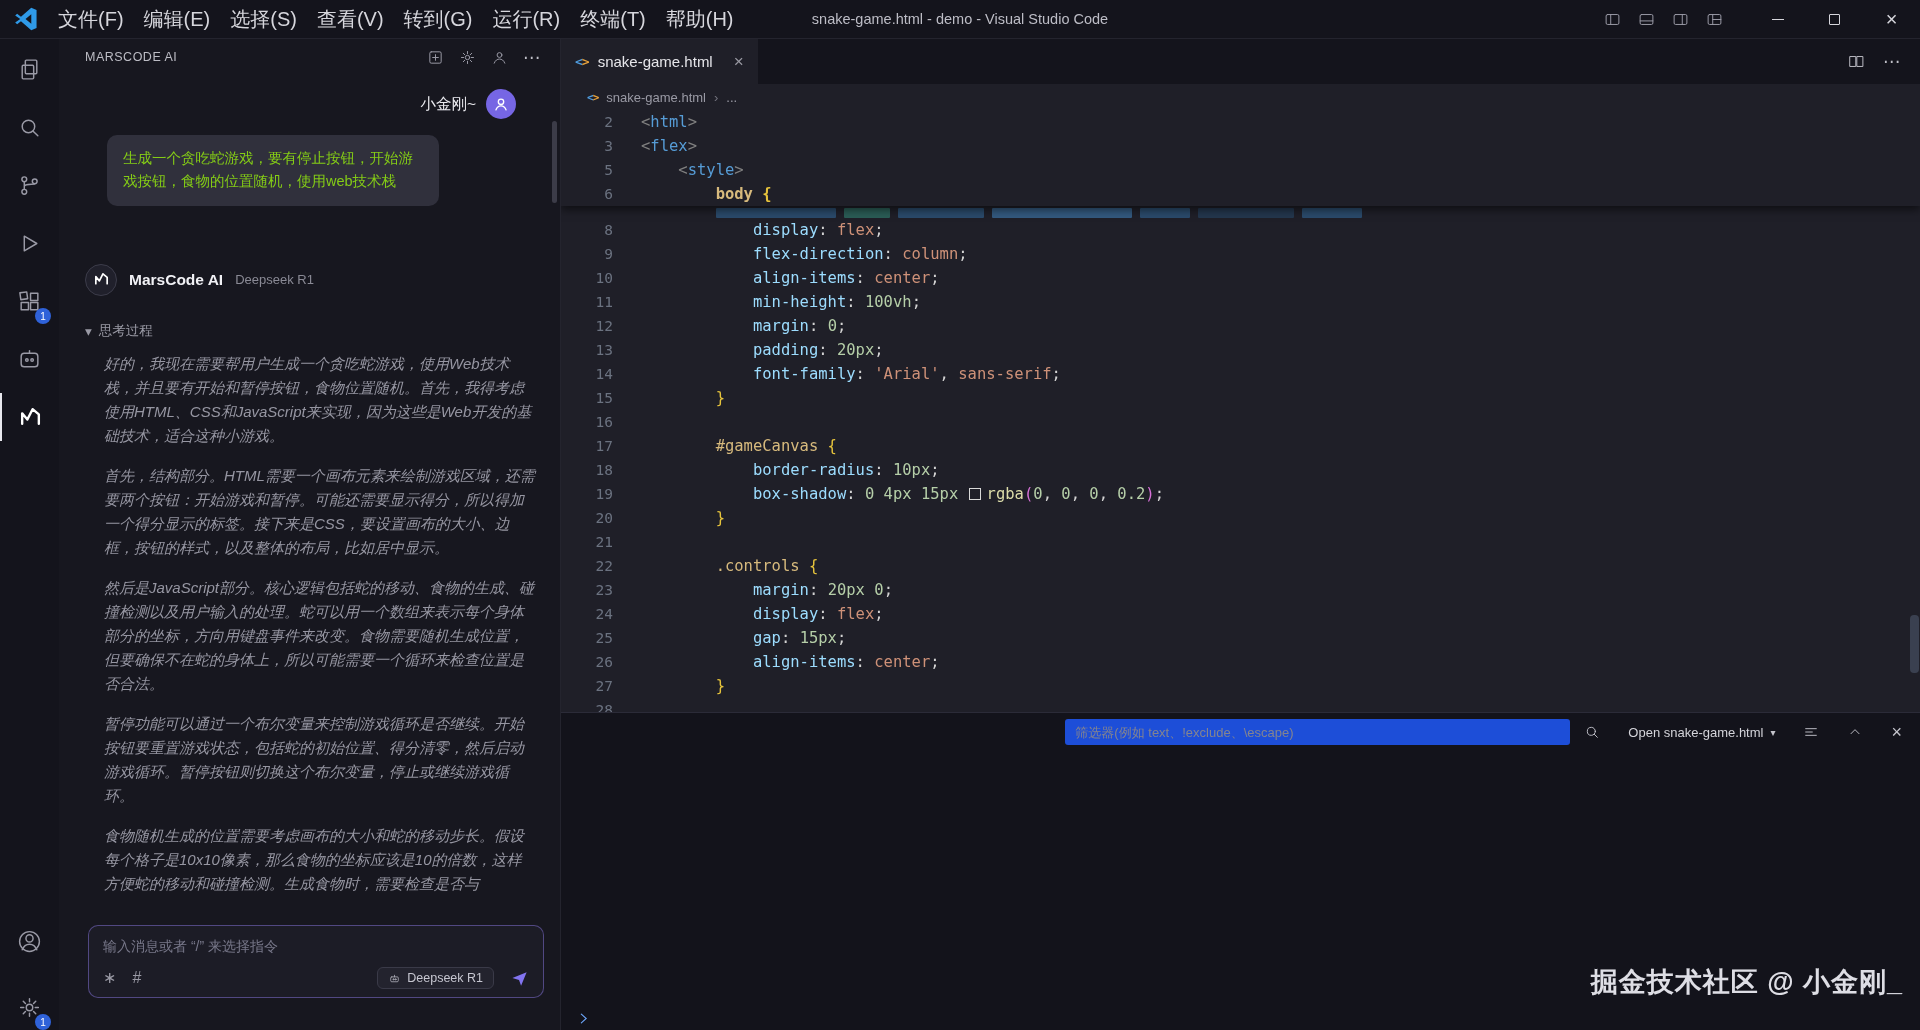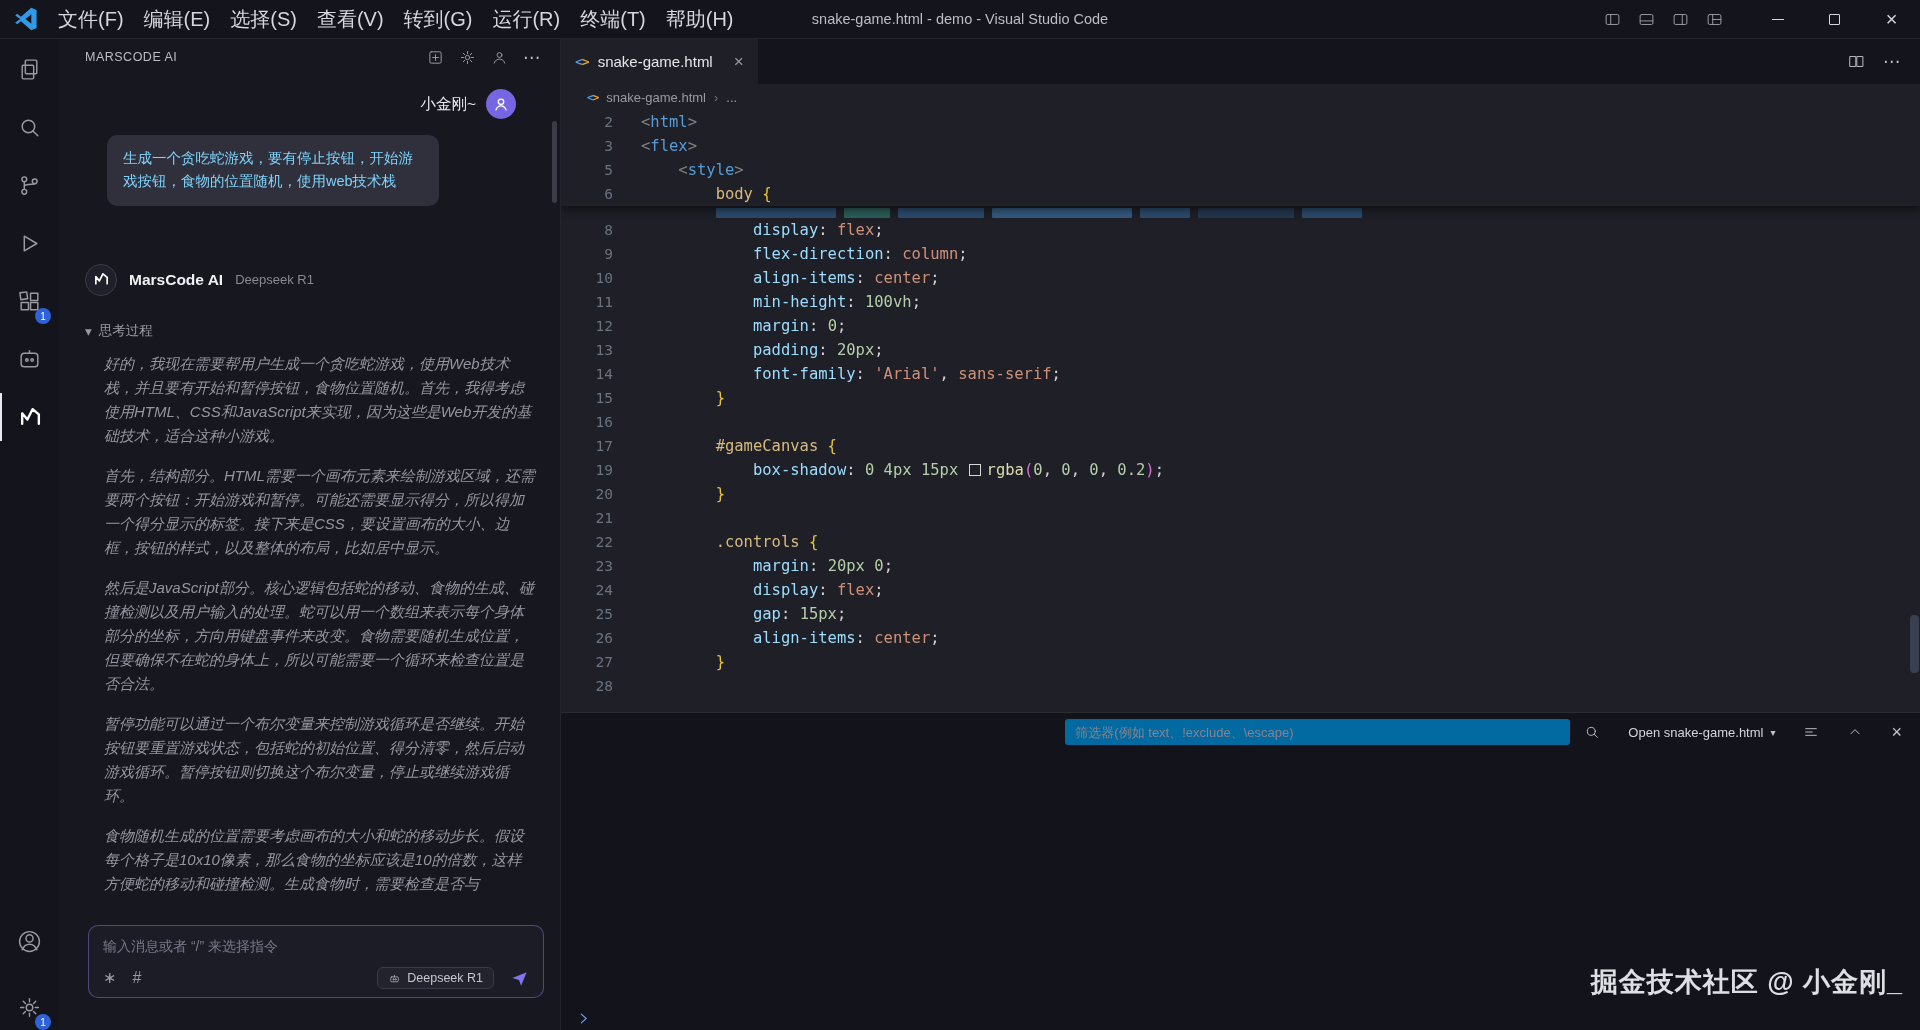--- a/index.html
+++ b/index.html
@@ -39,21 +39,21 @@
   .sb-title { font-size:12.5px; letter-spacing:.5px; color:#bcbcc4; }
   .sb-header-icons { margin-left:auto; display:flex; align-items:center; gap:15px; color:#c0c0c8; }
   .sb-header-icons svg { width:17px; height:17px; }
   .dots-glyph { font-size:17px; color:#c0c0c8; line-height:1; }
   .chat { position:absolute; top:36px; left:0; right:0; bottom:115px; padding:0 24px 0 26px; overflow:hidden; }
   .user-row { display:flex; align-items:center; justify-content:flex-end; gap:10px; margin:14px 20px 0 0; }
   .user-name { font-size:15.5px; color:#ececf1; }
   .avatar { width:30px; height:30px; border-radius:50%; background:#7666e4; display:flex; align-items:center; justify-content:center; }
   .avatar svg { width:18px; height:18px; }
   .bubble { margin-top:16px; margin-left:22px; width:fit-content; max-width:332px; background:#30303c; border-radius:10px;
-    padding:12px 16px; font-size:14.5px; line-height:1.62; color:#7dd3fc; }
+    padding:12px 16px; font-size:14.5px; line-height:1.62; color:#84cc16; }
   .assistant-row { display:flex; align-items:center; margin-top:58px; gap:12px; }
   .mc-logo { width:32px; height:32px; border-radius:50%; background:#20202b; border:1px solid #3c3c4a;
     display:flex; align-items:center; justify-content:center; }
   .mc-logo svg { width:17px; height:17px; }
   .as-name { font-size:15.5px; font-weight:bold; color:#f1f1f5; }
   .as-model { font-size:13px; color:#8a8a95; }
   .think-label { margin-top:26px; font-size:13.5px; color:#9a9aa5; display:flex; align-items:center; gap:7px; }
   .think-content { margin-top:12px; padding-left:19px; }
   .think-p { font-size:15px; font-style:italic; color:#9696a2; line-height:24px; margin-bottom:16px; max-width:436px; }
   .sb-scrollbar { position:absolute; top:82px; right:3px; width:5px; height:82px; border-radius:3px; background:#3c3c48; }
@@ -104,21 +104,21 @@
   .ed-thumb { position:absolute; top:505px; right:1px; width:9px; height:58px; background:#3a4050; border-radius:4px; }
 
   
   .panel { position:absolute; top:673px; left:0; right:0; bottom:0; background:#13131b; border-top:1px solid #2b2b38;
     display:flex; flex-direction:column; }
   .panel-header { height:38px; display:flex; align-items:center; padding:0 18px 0 34px; flex:none; }
   .panel-tabs { display:flex; height:100%; }
   .panel-tab { margin-right:36px; font-size:14px; color:#9a9aa5; display:flex; align-items:center; height:100%;
     border-bottom:1px solid transparent; }
   .panel-tab.active { color:#e8e8ee; border-bottom-color:#6c86f5; }
-  .filter-input { margin-left:auto; width:505px; height:26px; background:#0369a1; border:none; border-radius:3px;
+  .filter-input { margin-left:auto; width:505px; height:26px; background:#1d4ed8; border:none; border-radius:3px;
     outline:none; color:#d6d6dc; font-size:13px; padding:0 10px; font-family:inherit; }
   .filter-input::placeholder { color:#84848f; }
   .panel-right { display:flex; align-items:center; gap:28px; margin-left:14px; color:#c4c4cc; }
   .panel-right svg { width:16px; height:16px; }
   .open-dd { display:flex; align-items:center; gap:7px; font-size:13px; color:#d4d4da; white-space:nowrap; }
   .dd-chev { font-size:10px; color:#c4c4cc; }
   .panel-close { font-size:18px; line-height:1; color:#c4c4cc; }
   .panel-content { position:relative; flex:1; }
   .watermark { position:absolute; right:17px; bottom:30px; font-size:27px; font-weight:600; color:rgba(240,240,246,.92);
     letter-spacing:1px; }
@@ -359,34 +359,35 @@
     <span>snake-game.html</span>
     <span class="bc-sep">›</span>
     <span>...</span>
   </div>
 
   <div class="code-area">
     <div class="sticky">
         <div class="code-row"><span class="gutter">2</span><span class="code-text" style="padding-left: 0px;"><span class="tk-pun">&lt;</span><span class="tk-tag">html</span><span class="tk-pun">&gt;</span></span></div>
         <div class="code-row"><span class="gutter">3</span><span class="code-text" style="padding-left: 0px;"><span class="tk-pun">&lt;</span><span class="tk-tag">flex</span><span class="tk-pun">&gt;</span></span></div>
         <div class="code-row"><span class="gutter">5</span><span class="code-text" style="padding-left: 37.32px;"><span class="tk-pun">&lt;</span><span class="tk-tag">style</span><span class="tk-pun">&gt;</span></span></div>
-        <div class="code-row"><span class="gutter">6</span><span class="code-text" style="padding-left: 74.64px;"><span class="tk-sel">body </span><span class="tk-brace">{</span></span></div>
+        <div class="code-row"><span class="gutter">6</span><span class="code-text" style="padding-left: 74.64px; font-weight: bold;"><span class="tk-sel">body </span><span class="tk-brace">{</span></span></div>
       </div>
     <div class="code-lines">
         <div class="code-row partial"><span class="gutter"></span><span class="code-text" style="padding-left: 74.64px;"><span class="obs-block" style="width: 120px; background: rgb(42, 74, 106);"></span><span class="obs-block" style="width: 46px; background: rgb(42, 92, 85);"></span><span class="obs-block" style="width: 86px; background: rgb(42, 74, 106);"></span><span class="obs-block" style="width: 140px; background: rgb(51, 89, 126);"></span><span class="obs-block" style="width: 50px; background: rgb(42, 74, 106);"></span><span class="obs-block" style="width: 96px; background: rgb(35, 54, 77);"></span><span class="obs-block" style="width: 60px; background: rgb(42, 74, 106);"></span></span></div>
         <div class="code-row"><span class="gutter">8</span><span class="code-text" style="padding-left: 111.96px;"><span class="tk-prop">display</span><span class="tk-op">: </span><span class="tk-val">flex</span><span class="tk-op">;</span></span></div>
         <div class="code-row"><span class="gutter">9</span><span class="code-text" style="padding-left: 111.96px;"><span class="tk-prop">flex-direction</span><span class="tk-op">: </span><span class="tk-val">column</span><span class="tk-op">;</span></span></div>
         <div class="code-row"><span class="gutter">10</span><span class="code-text" style="padding-left: 111.96px;"><span class="tk-prop">align-items</span><span class="tk-op">: </span><span class="tk-val">center</span><span class="tk-op">;</span></span></div>
         <div class="code-row"><span class="gutter">11</span><span class="code-text" style="padding-left: 111.96px;"><span class="tk-prop">min-height</span><span class="tk-op">: </span><span class="tk-num">100vh</span><span class="tk-op">;</span></span></div>
         <div class="code-row"><span class="gutter">12</span><span class="code-text" style="padding-left: 111.96px;"><span class="tk-prop">margin</span><span class="tk-op">: </span><span class="tk-num">0</span><span class="tk-op">;</span></span></div>
         <div class="code-row"><span class="gutter">13</span><span class="code-text" style="padding-left: 111.96px;"><span class="tk-prop">padding</span><span class="tk-op">: </span><span class="tk-num">20px</span><span class="tk-op">;</span></span></div>
         <div class="code-row"><span class="gutter">14</span><span class="code-text" style="padding-left: 111.96px;"><span class="tk-prop">font-family</span><span class="tk-op">: </span><span class="tk-val">'Arial'</span><span class="tk-op">, </span><span class="tk-val">sans-serif</span><span class="tk-op">;</span></span></div>
         <div class="code-row"><span class="gutter">15</span><span class="code-text" style="padding-left: 74.64px;"><span class="tk-brace">}</span></span></div>
         <div class="code-row"><span class="gutter">16</span><span class="code-text" style="padding-left: 0px;"></span></div>
         <div class="code-row"><span class="gutter">17</span><span class="code-text" style="padding-left: 74.64px;"><span class="tk-sel">#gameCanvas </span><span class="tk-brace">{</span></span></div>
+        <div class="code-row"><span class="gutter">18</span><span class="code-text" style="padding-left: 111.96px;"><span class="tk-prop">border-radius</span><span class="tk-op">: </span><span class="tk-num">10px</span><span class="tk-op">;</span></span></div>
         <div class="code-row"><span class="gutter">19</span><span class="code-text" style="padding-left: 111.96px;"><span class="tk-prop">box-shadow</span><span class="tk-op">: </span><span class="tk-num">0 4px 15px </span><span class="swatch"></span><span class="tk-fn">rgba</span><span class="tk-paren">(</span><span class="tk-num">0</span><span class="tk-op">, </span><span class="tk-num">0</span><span class="tk-op">, </span><span class="tk-num">0</span><span class="tk-op">, </span><span class="tk-num">0.2</span><span class="tk-paren">)</span><span class="tk-op">;</span></span></div>
         <div class="code-row"><span class="gutter">20</span><span class="code-text" style="padding-left: 74.64px;"><span class="tk-brace">}</span></span></div>
         <div class="code-row"><span class="gutter">21</span><span class="code-text" style="padding-left: 0px;"></span></div>
         <div class="code-row"><span class="gutter">22</span><span class="code-text" style="padding-left: 74.64px;"><span class="tk-sel">.controls </span><span class="tk-brace">{</span></span></div>
         <div class="code-row"><span class="gutter">23</span><span class="code-text" style="padding-left: 111.96px;"><span class="tk-prop">margin</span><span class="tk-op">: </span><span class="tk-num">20px 0</span><span class="tk-op">;</span></span></div>
         <div class="code-row"><span class="gutter">24</span><span class="code-text" style="padding-left: 111.96px;"><span class="tk-prop">display</span><span class="tk-op">: </span><span class="tk-val">flex</span><span class="tk-op">;</span></span></div>
         <div class="code-row"><span class="gutter">25</span><span class="code-text" style="padding-left: 111.96px;"><span class="tk-prop">gap</span><span class="tk-op">: </span><span class="tk-num">15px</span><span class="tk-op">;</span></span></div>
         <div class="code-row"><span class="gutter">26</span><span class="code-text" style="padding-left: 111.96px;"><span class="tk-prop">align-items</span><span class="tk-op">: </span><span class="tk-val">center</span><span class="tk-op">;</span></span></div>
         <div class="code-row"><span class="gutter">27</span><span class="code-text" style="padding-left: 74.64px;"><span class="tk-brace">}</span></span></div>
         <div class="code-row"><span class="gutter">28</span><span class="code-text" style="padding-left: 0px;"></span></div>

